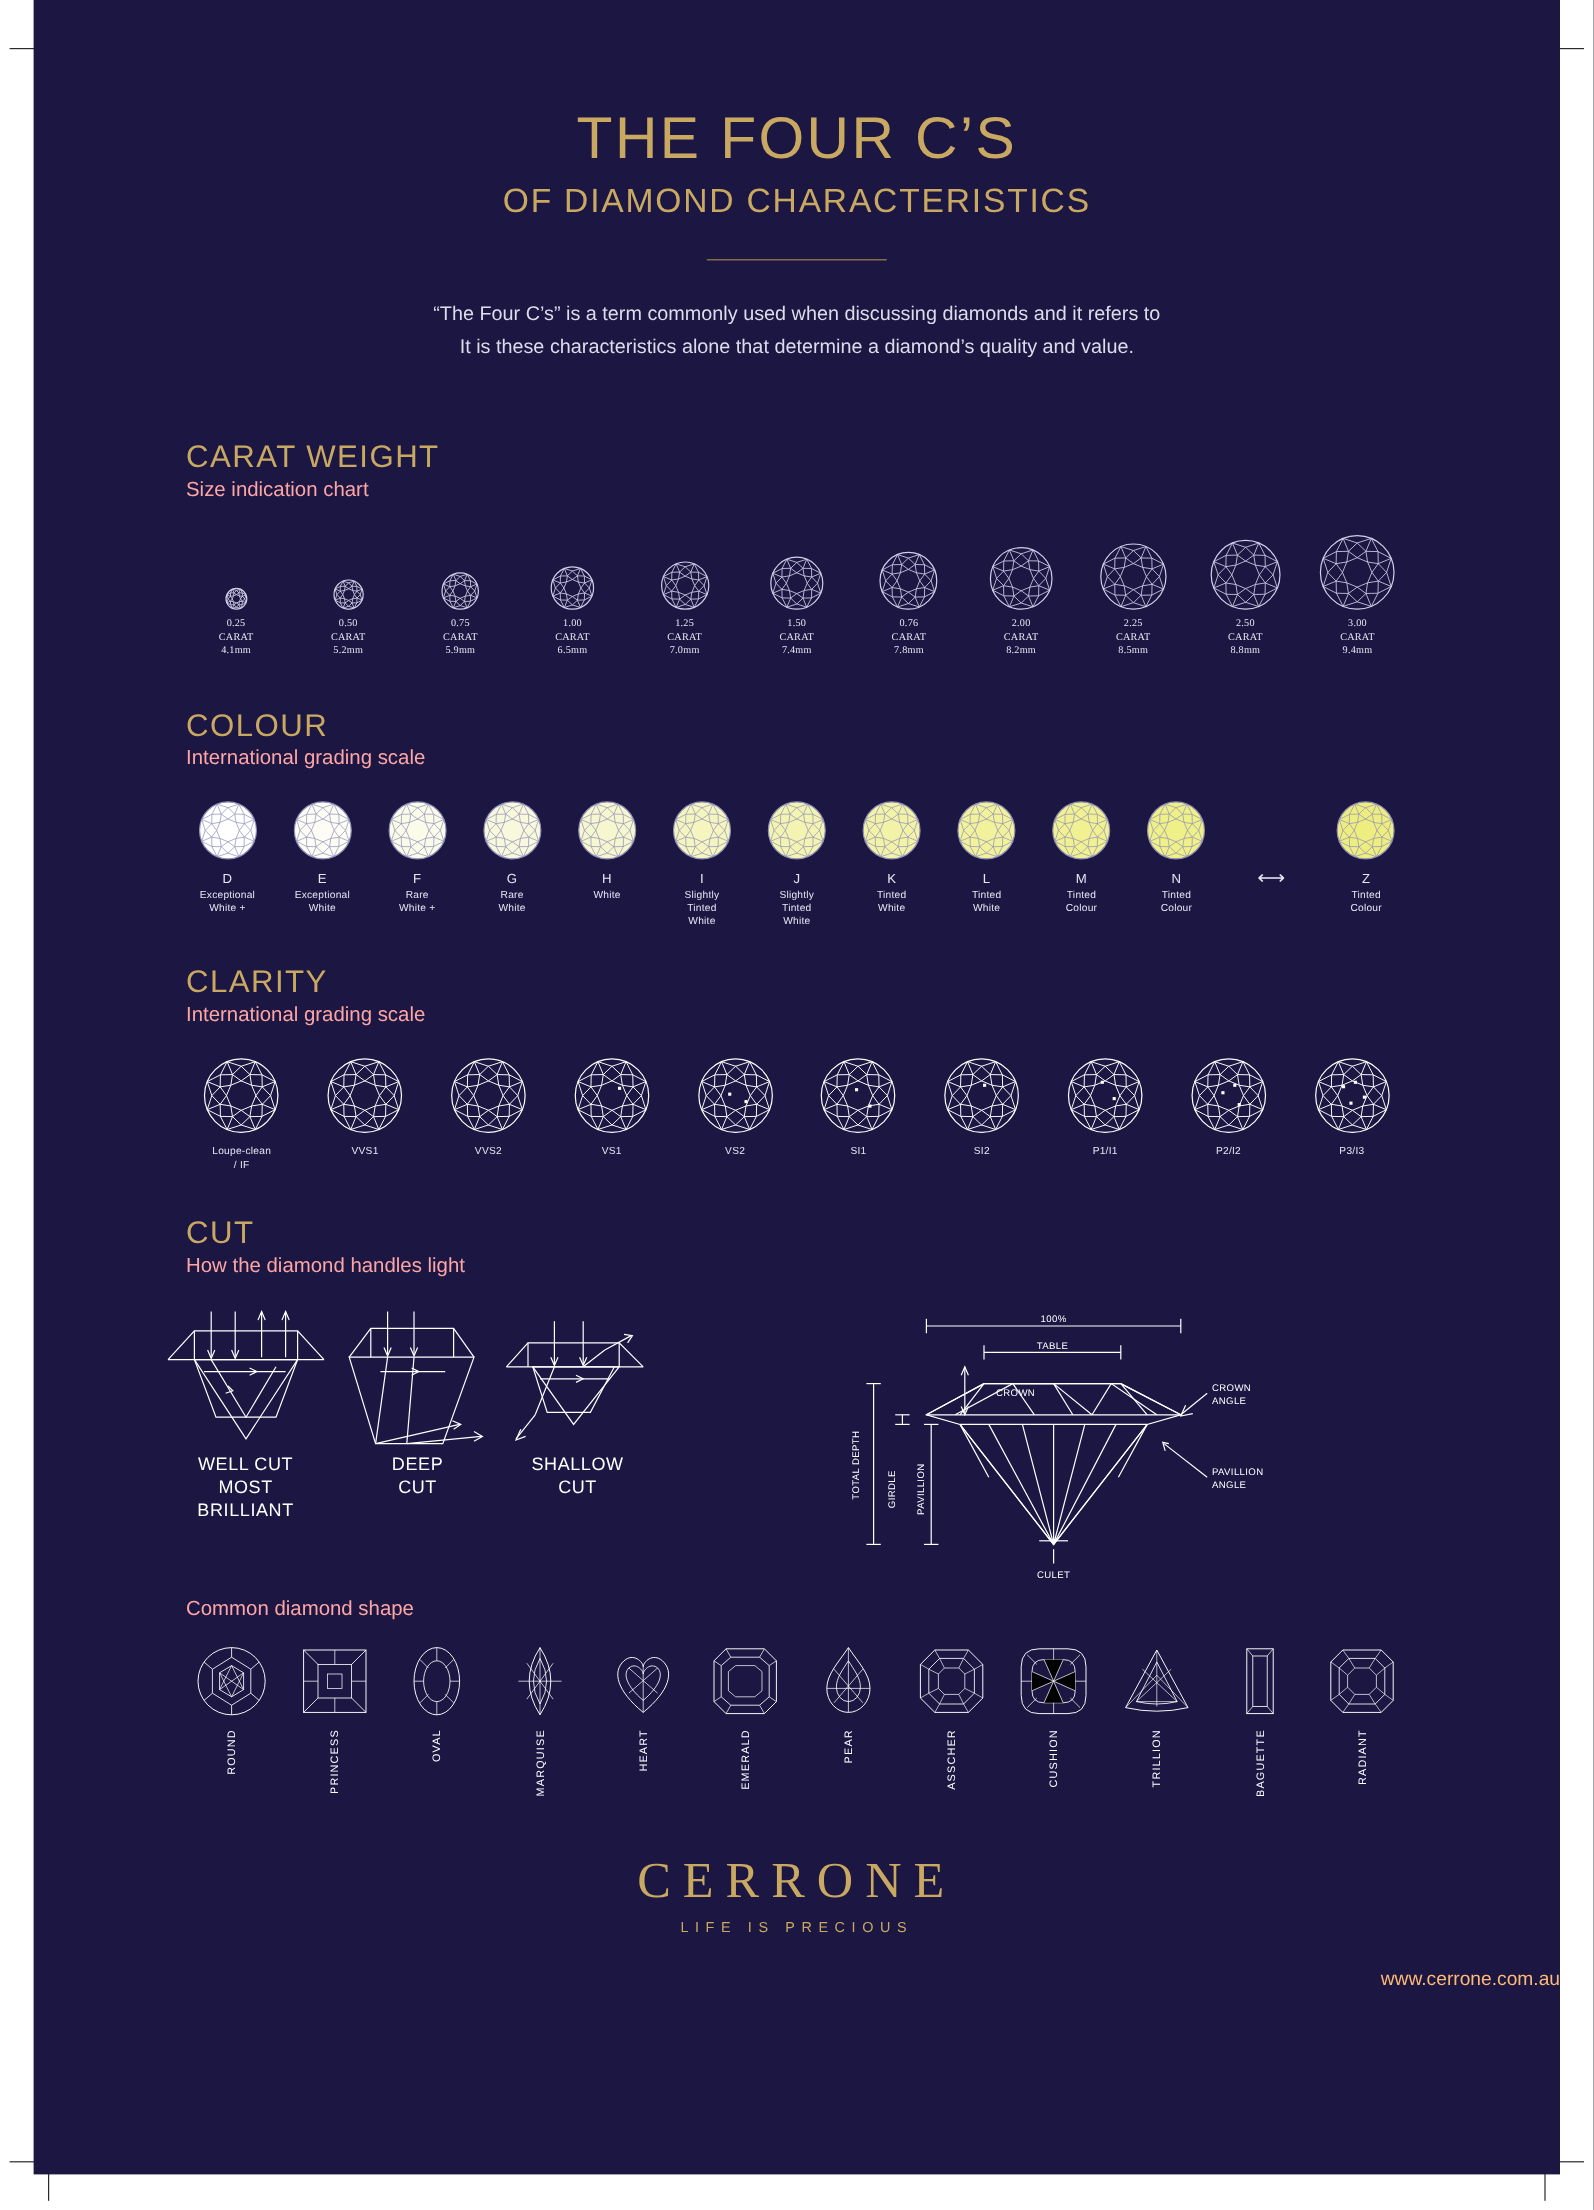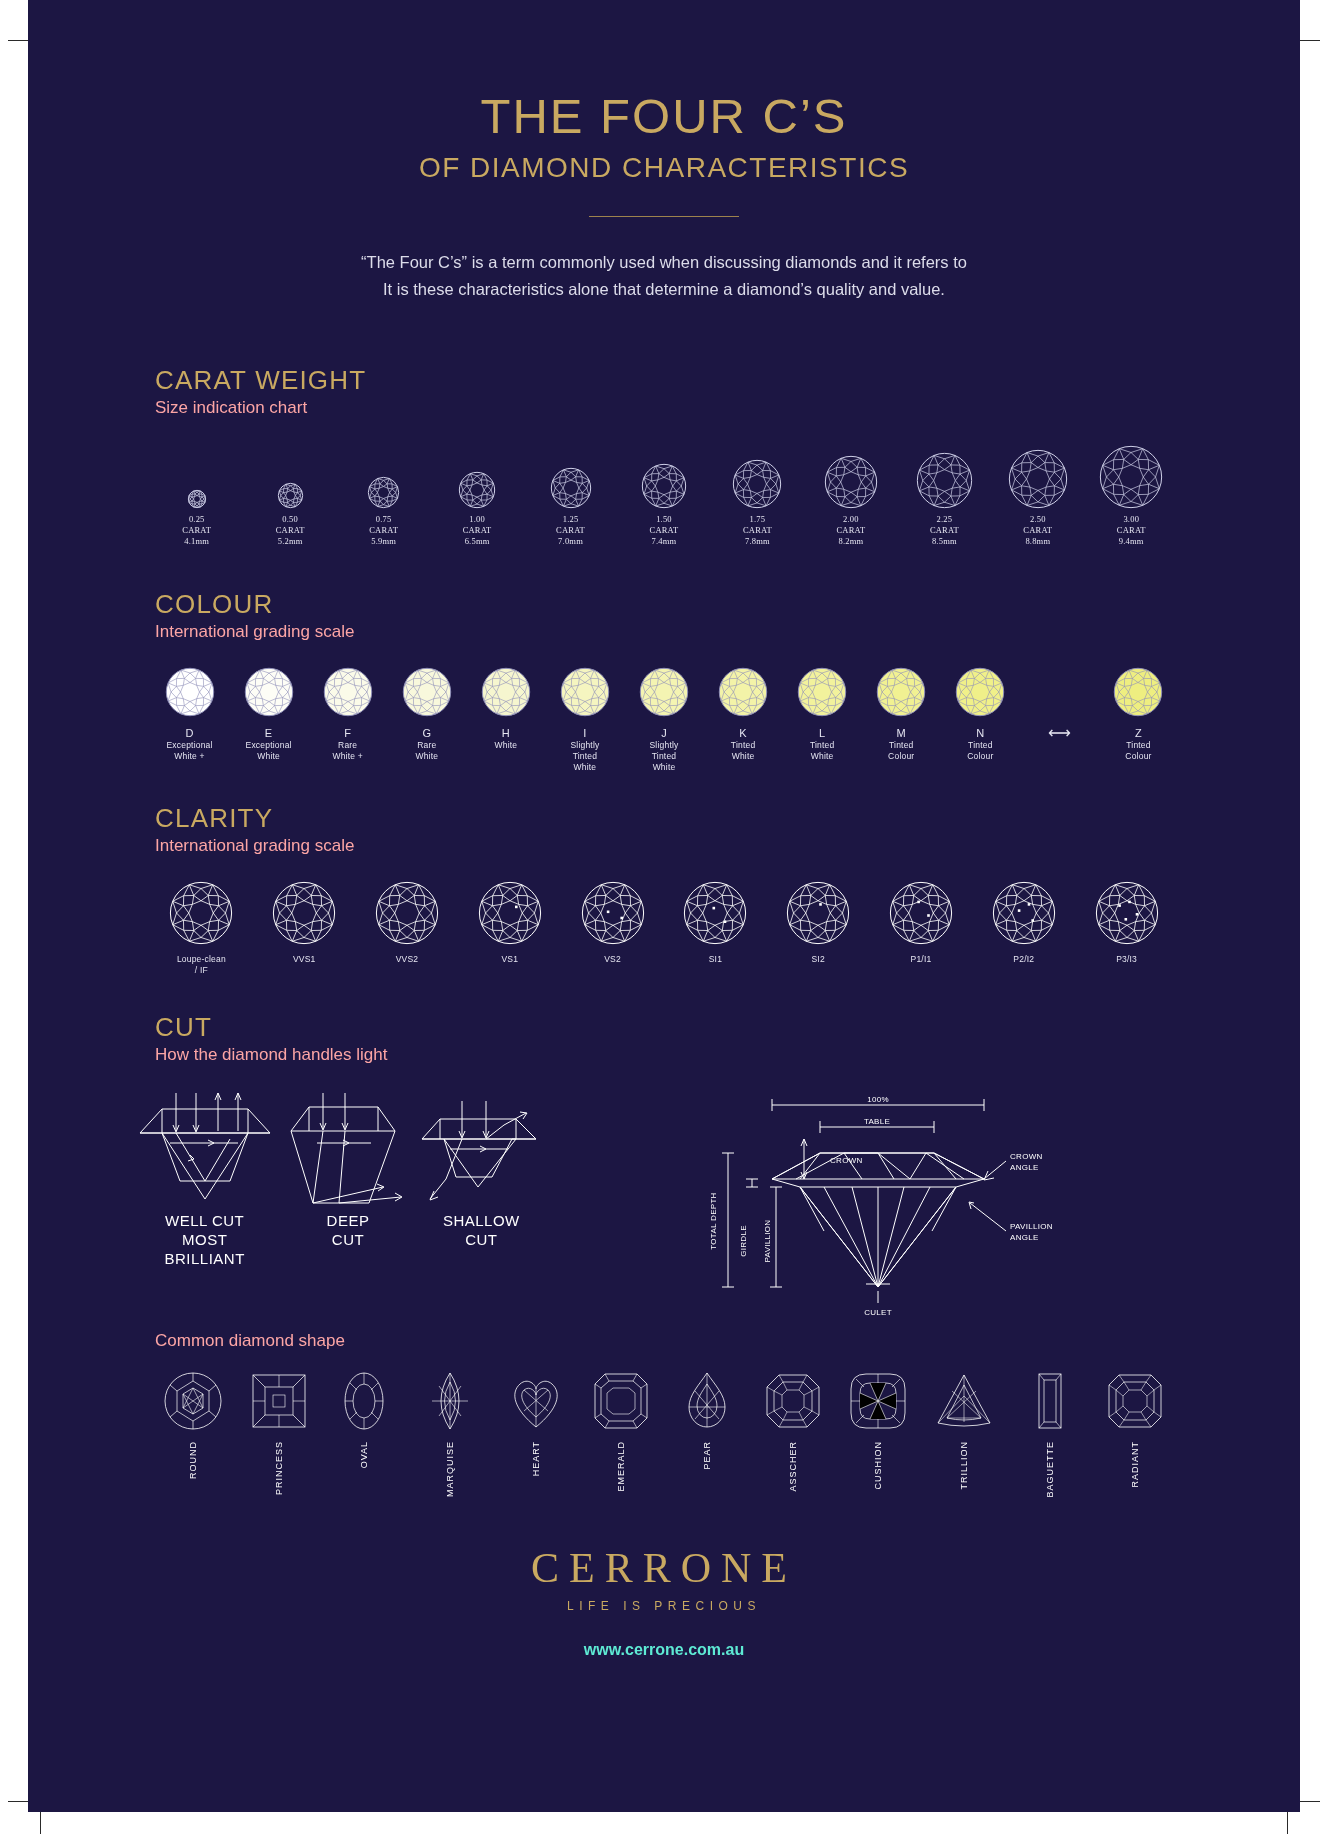--- a/index.html
+++ b/index.html
@@ -118,25 +118,25 @@
     margin-top:20px;
   }
   .tagline {
     text-align:center;
     font-size:12px;
     letter-spacing:5.5px;
     color:#c9a961;
     margin-top:7px;
   }
   .url {
-    text-align:center;
+    text-align:right;
     font-size:16px;
-    color:#5eead4;
+    color:#fdba74;
     margin-top:28px;
-    font-weight:700;
+    font-weight:400;
   }
 </style>
 </head>
 <body>
 
 <div class="cm h" style="left:8px;  top:40px;"></div>
 <div class="cm v" style="left:40px; top:8px;"></div>
 <div class="cm h" style="right:8px; top:40px;"></div>
 <div class="cm v" style="right:40px;top:8px;"></div>
 <div class="cm h" style="left:8px;  bottom:40px;"></div>
@@ -644,21 +644,21 @@
               <line x1="24.00" y1="14.54" x2="18.39" y2="10.45"></line>
               <line x1="18.39" y1="10.45" x2="10.62" y2="10.62"></line>
               <line x1="18.39" y1="10.45" x2="24.00" y2="5.08"></line>
               <line x1="10.62" y1="10.62" x2="14.95" y2="2.15"></line>
               <line x1="24.00" y1="5.08" x2="14.95" y2="2.15"></line>
               <line x1="18.39" y1="10.45" x2="14.95" y2="2.15"></line>
             </g>
           </svg>
         </div>
         <div class="cap">
-          <div>1.75</div>
+          <div>0.76</div>
           <div>CARAT</div>
           <div>7.8mm</div>
         </div>
       </div>
       <div class="cell">
         <div style="height: 66px; display: flex; align-items: flex-end; justify-content: center;">
           <svg width="52" height="52" viewBox="0 0 52 52">
             <circle cx="26" cy="26" r="25.65" fill="none" stroke="#cfd0e8"></circle>
             <g fill="none" stroke="#cfd0e8" stroke-width="0.7">
               <polygon points="26.00,15.74 33.25,18.75 36.26,26.00 33.25,33.25 26.00,36.26 18.75,33.25 15.74,26.00 18.75,18.75"></polygon>

